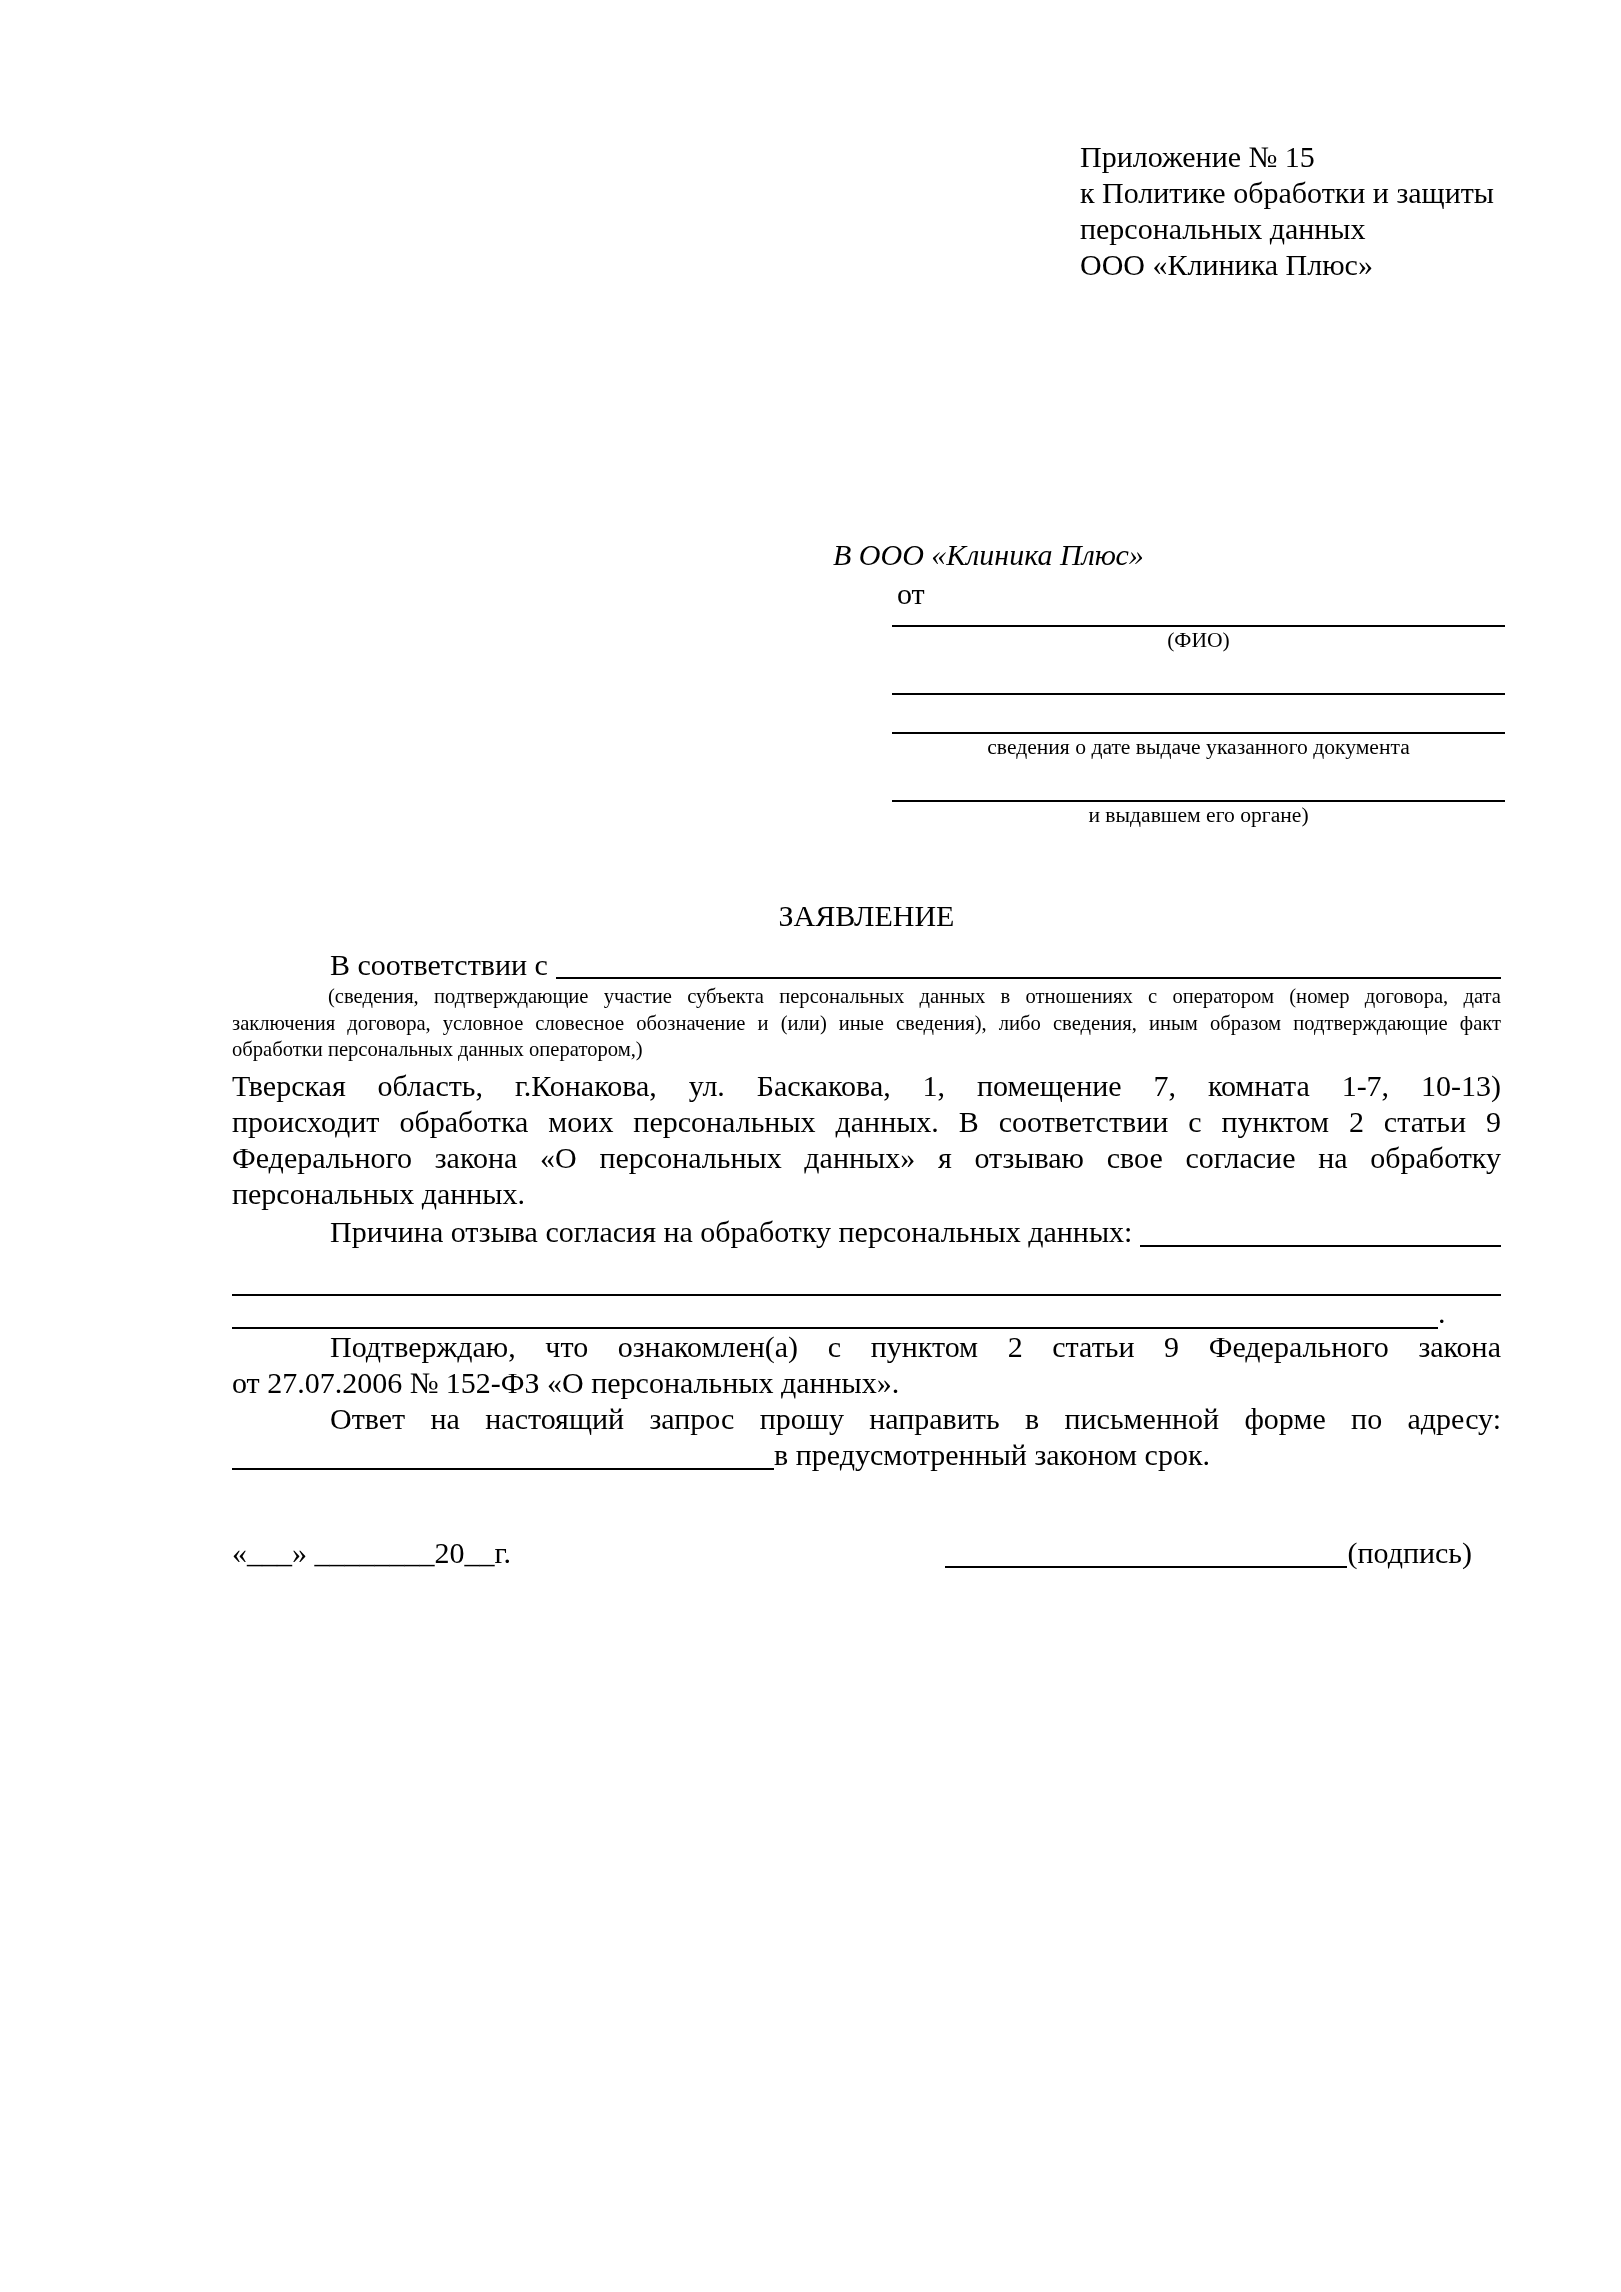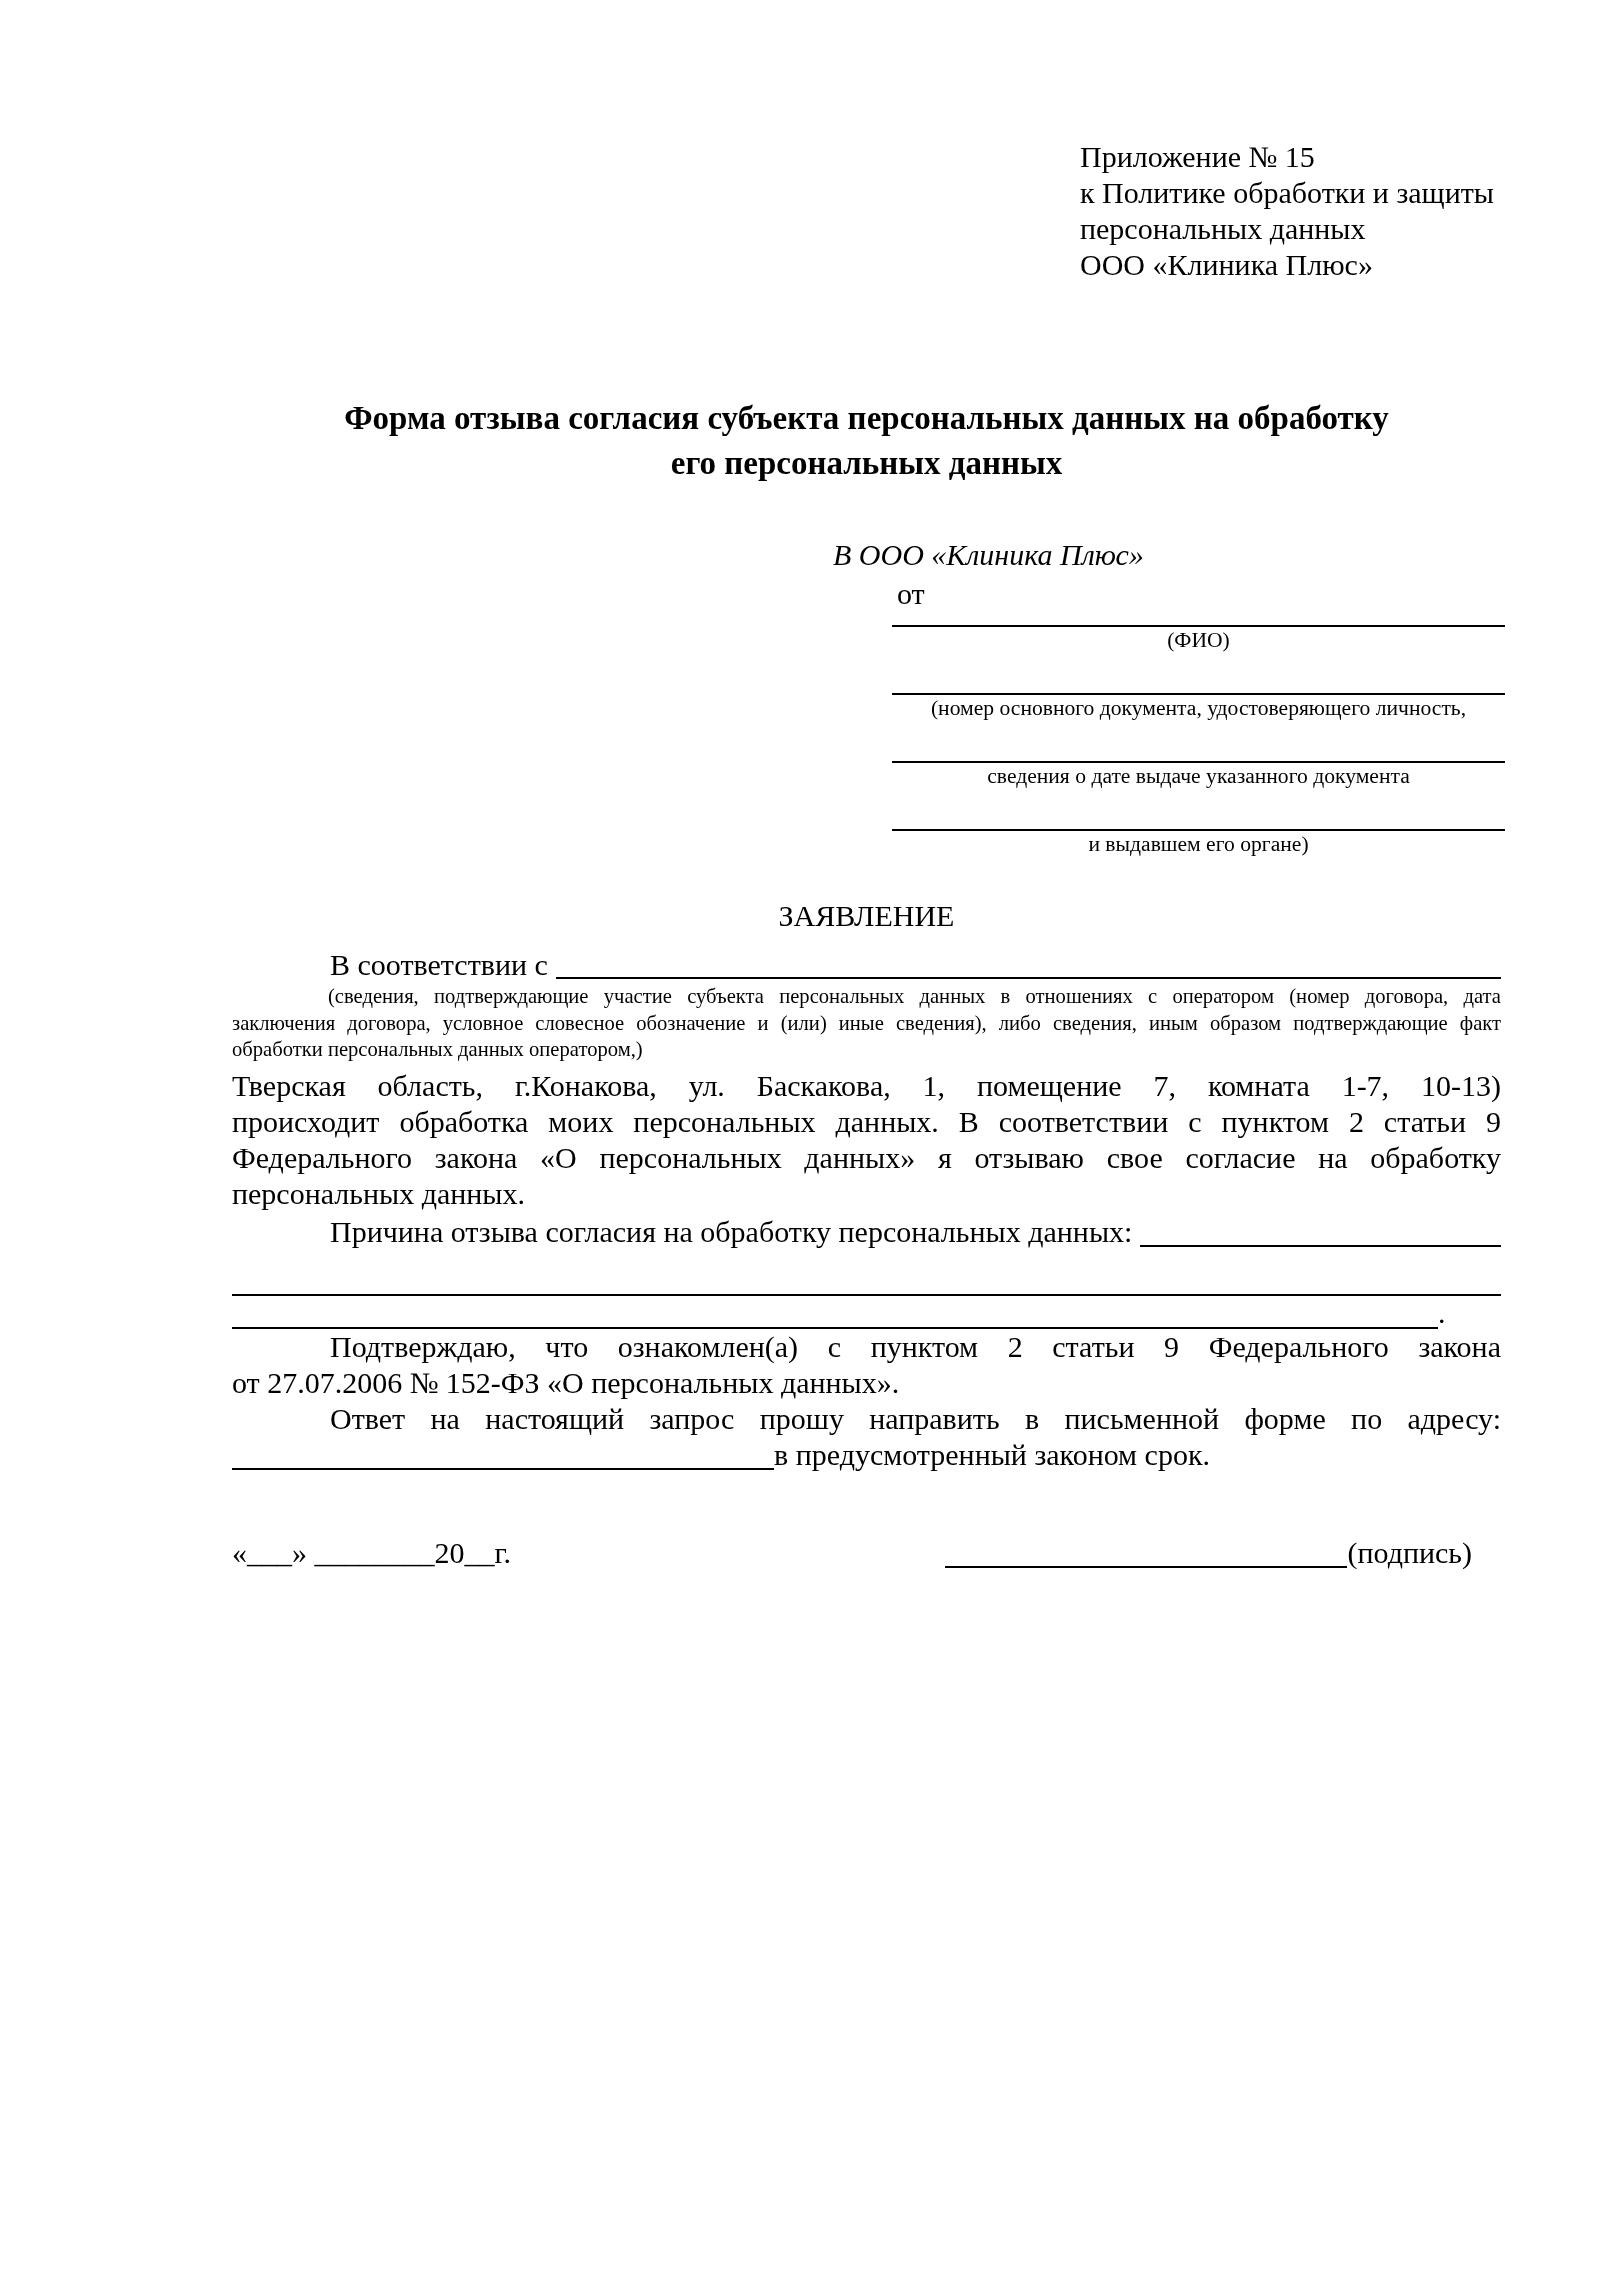--- a/index.html
+++ b/index.html
@@ -78,36 +78,31 @@
 
 <div class="page">
 
   <div class="appendix">
     <div>Приложение № 15</div>
     <div>к Политике обработки и защиты</div>
     <div>персональных данных</div>
     <div>ООО «Клиника Плюс»</div>
   </div>
 
-  <div class="title">
-    <div>Форма отзыва согласия субъекта персональных данных на обработку</div>
-    <div>его персональных данных</div>
-  </div>
 
   <div class="addr-to">В ООО «Клиника Плюс»</div>
   <div class="addr-from">от</div>
 
   <div class="fields">
     <div class="field">
       <div class="field-line"></div>
       <div class="field-caption">(ФИО)</div>
     </div>
     <div class="field">
       <div class="field-line"></div>
-      <div class="field-caption">(номер основного документа, удостоверяющего личность,</div>
     </div>
     <div class="field">
       <div class="field-line"></div>
       <div class="field-caption">сведения о дате выдаче указанного документа</div>
     </div>
     <div class="field">
       <div class="field-line"></div>
       <div class="field-caption">и выдавшем его органе)</div>
     </div>
   </div>

